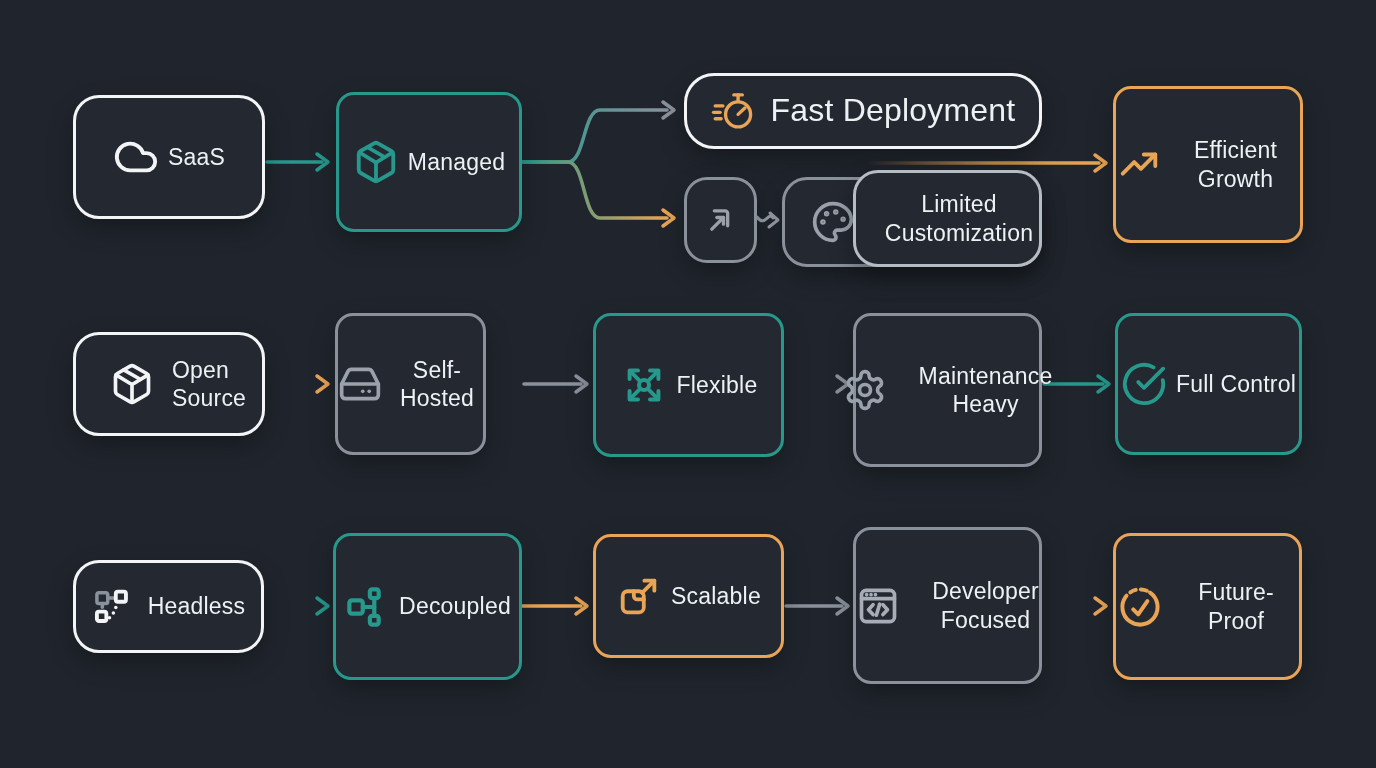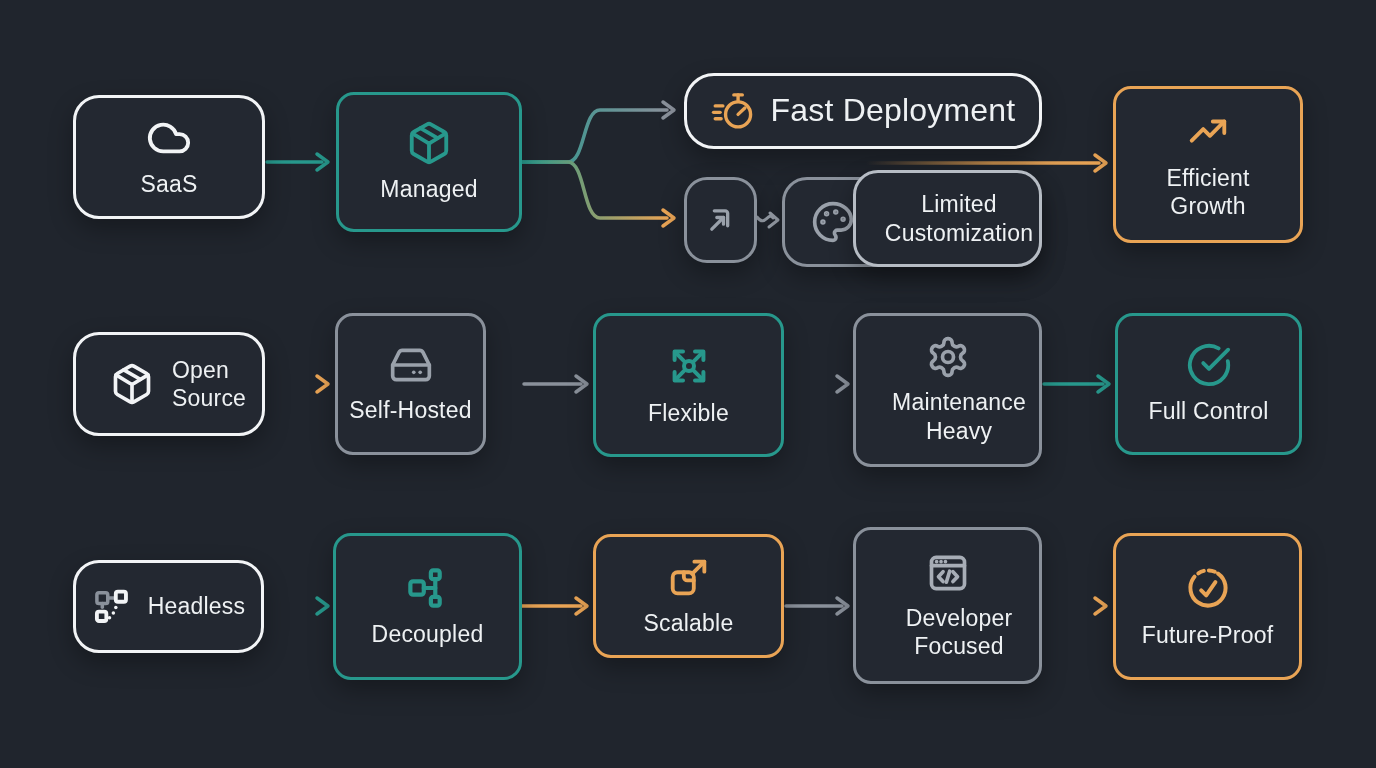--- a/index.html
+++ b/index.html
@@ -1,21 +1,21 @@
 <!DOCTYPE html>
 <html><head>
 <meta charset="utf-8">
 <style>
   html,body{margin:0;padding:0;background:#20252d;}
   #stage{position:relative;width:1376px;height:768px;background:#20252d;overflow:hidden;
          font-family:"Liberation Sans", sans-serif;}
   #connectors{position:absolute;left:0;top:0;width:1376px;height:768px;z-index:1;pointer-events:none;}
   .node{position:absolute;display:flex;align-items:center;justify-content:center;
         border-radius:18px;background:#232831;box-shadow:0 10px 24px rgba(0,0,0,.30);z-index:2;box-sizing:border-box;}
-  .col{flex-direction:column;gap:9px;}
+  .col{flex-direction:row;gap:9px;}
   .row{flex-direction:row;gap:16px;}
   .b-white{border:3.5px solid #f2f4f6;}
   .b-teal{border:3px solid #27988c;}
   .b-orange{border:3px solid #e9a455;}
   .b-gray{border:3px solid #8a919b;}
   .b-lightgray{border:3px solid #b6bcc4;}
   .label{color:#eef1f3;font-size:23px;font-weight:500;text-align:center;line-height:1.22;letter-spacing:.2px;}
   .label.left{text-align:left;}
   .w90{max-width:96px;}
   .w130{max-width:135px;}

